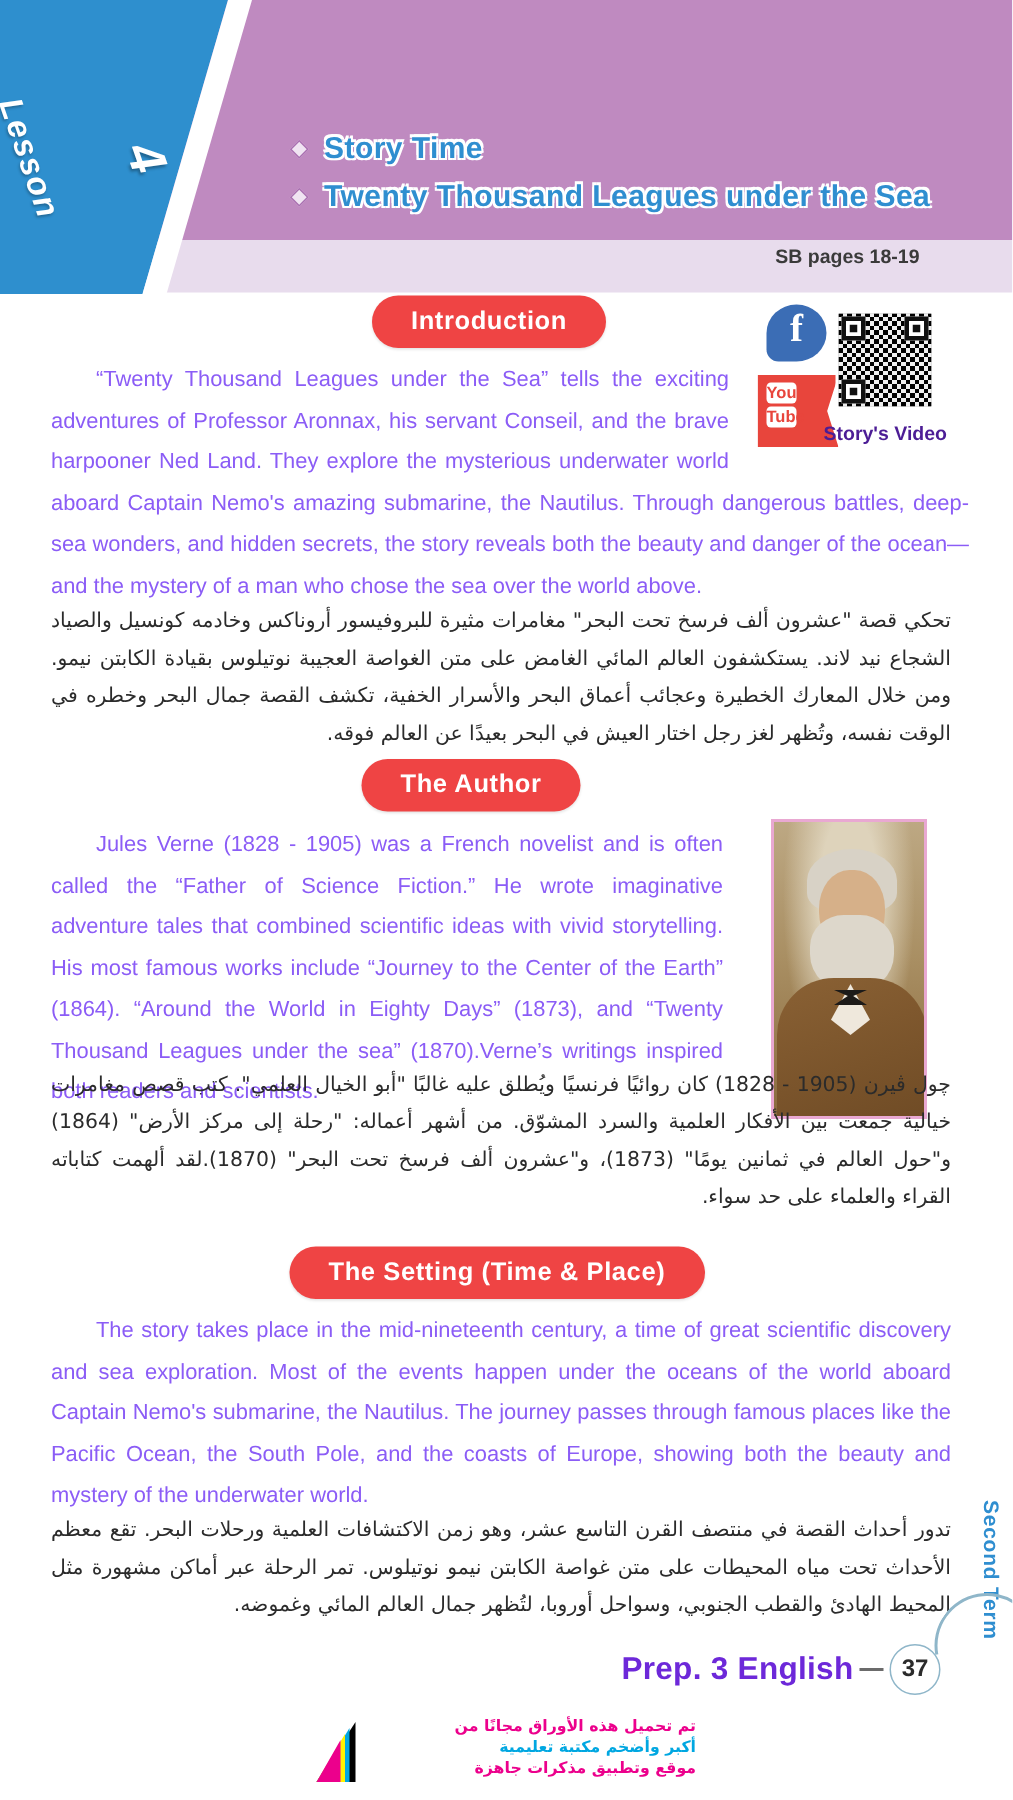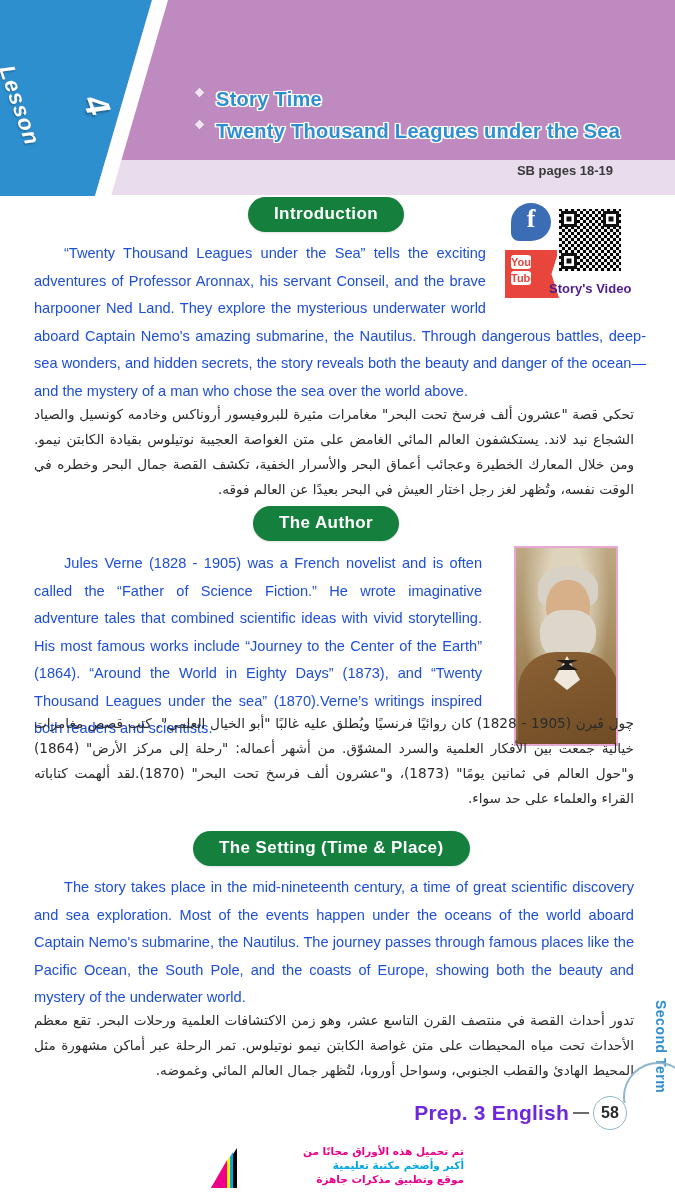--- a/index.html
+++ b/index.html
@@ -78,21 +78,21 @@
   }
 
   .title-list {
     position: absolute;
     left: 195px;
     top: 88px;
     width: 470px;
   }
   .title-row {
     display: flex;
-    align-items: flex-start;
+    align-items: center;
     margin-bottom: 9px;
   }
   .diamond {
     width: 9px; height: 9px;
     background: #f0e4f2;
     border: 1.2px solid #a96fb0;
     transform: rotate(45deg);
     margin-right: 12px;
     flex: none;
   }
@@ -115,39 +115,39 @@
     right: 62px;
     top: 163px;
     color: #3a3a3a;
     font-size: 13px;
     font-weight: bold;
   }
 
   
   .pill {
     position: absolute;
-    background: #15803d;
+    background: #ef4444;
     color: #ffffff;
     border-radius: 22px;
     font-size: 17px;
     font-weight: bold;
     text-align: center;
     padding: 7px 26px 8px;
     white-space: nowrap;
     letter-spacing: 0.4px;
     box-shadow: 0 1px 2px rgba(0,0,0,0.12);
   }
   .pill-intro   { left: 248px; top: 197px; }
-  .pill-author  { left: 253px; top: 506px; }
+  .pill-author  { left: 241px; top: 506px; }
   .pill-setting { left: 193px; top: 831px; }
 
   
   .en-text {
     position: absolute;
-    color: #1d4ed8;
+    color: #8b5cf6;
     font-size: 14.6px;
     line-height: 27.5px;
     text-align: justify;
     text-justify: inter-word;
   }
   .en-text .indent { display: inline-block; width: 30px; }
 
   .ar-text {
     position: absolute;
     direction: rtl;
@@ -436,21 +436,21 @@
   </div>
 
   <div class="ar-text setting-ar">تدور أحداث القصة في منتصف القرن التاسع عشر، وهو زمن الاكتشافات العلمية ورحلات البحر. تقع معظم الأحداث تحت مياه المحيطات على متن غواصة الكابتن نيمو نوتيلوس. تمر الرحلة عبر أماكن مشهورة مثل المحيط الهادئ والقطب الجنوبي، وسواحل أوروبا، لتُظهر جمال العالم المائي وغموضه.</div>
 
   <div class="second-term">Second Term</div>
 
   <div class="corner-arc"></div>
   <div class="footer">
     <span class="footer-label">Prep. 3 English</span>
     <span class="footer-dash"></span>
-    <span class="page-circle">58</span>
+    <span class="page-circle">37</span>
   </div>
 
   <div class="watermark">
     <span class="wm-book">
       <i class="wm-p1"></i>
         <i class="wm-p2"></i>
         <i class="wm-p3"></i>
         <i class="wm-p4"></i>
     </span>
     <span class="wm-lines">

